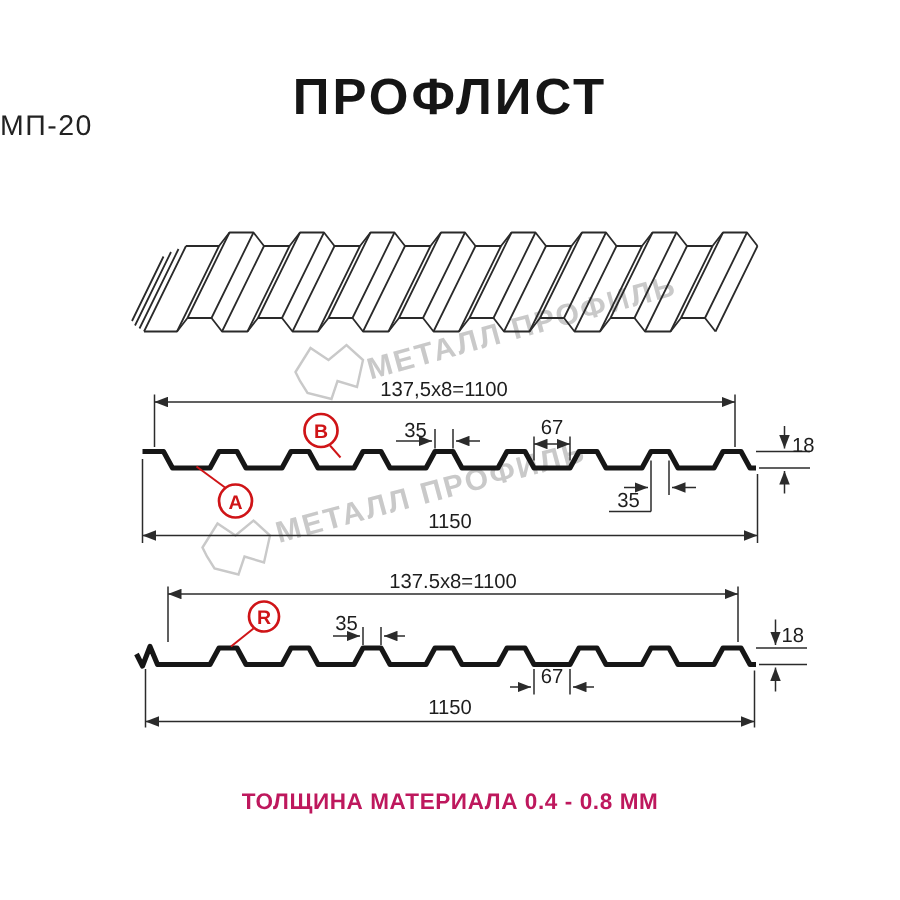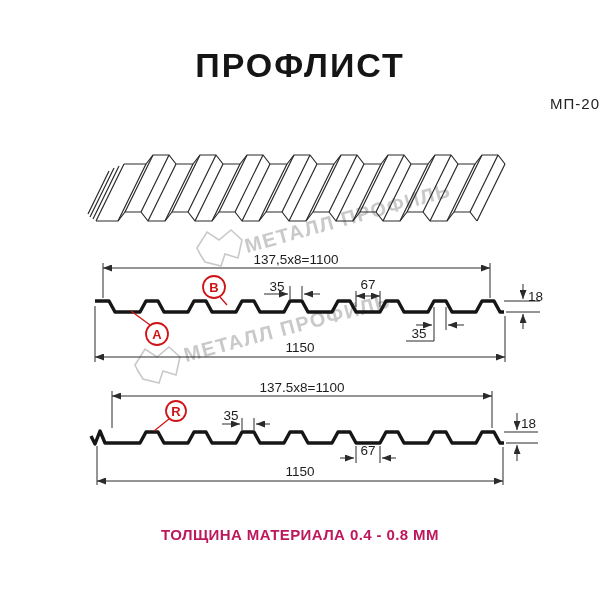--- a/index.html
+++ b/index.html
@@ -1,21 +1,21 @@
 <!DOCTYPE html>
 <html><head>
 <meta charset="utf-8">
 <style>
   html,body{margin:0;padding:0;}
   .page{position:relative;width:600px;height:600px;background:#ffffff;overflow:hidden;
         font-family:"Liberation Sans", sans-serif;}
   .title{position:absolute;left:0;top:46px;width:600px;text-align:center;
          font-size:34px;font-weight:bold;letter-spacing:2px;color:#151515;}
-  .subtitle{position:absolute;left:0;top:95px;width:600px;text-align:right;
-         font-size:15px;font-weight:500;letter-spacing:1px;color:#222;}
+  .subtitle{position:absolute;left:0;top:74px;width:600px;text-align:left;
+         font-size:19px;font-weight:500;letter-spacing:1px;color:#222;}
   .footer-note{position:absolute;left:0;top:526px;width:600px;text-align:center;
          font-size:15px;font-weight:bold;letter-spacing:0.4px;color:#be185d;}
   svg.drawing{position:absolute;left:0;top:0;}
   svg text{font-family:"Liberation Sans", sans-serif;}
   .dimtxt{font-size:13.5px;fill:#1d1d1d;}
   .mark-letter{font-size:13px;font-weight:bold;fill:#cf1417;}
   .wm-text{font-size:20px;font-weight:bold;fill:#c9c9c9;letter-spacing:1.5px;}
 </style>
 </head>
 <body>

